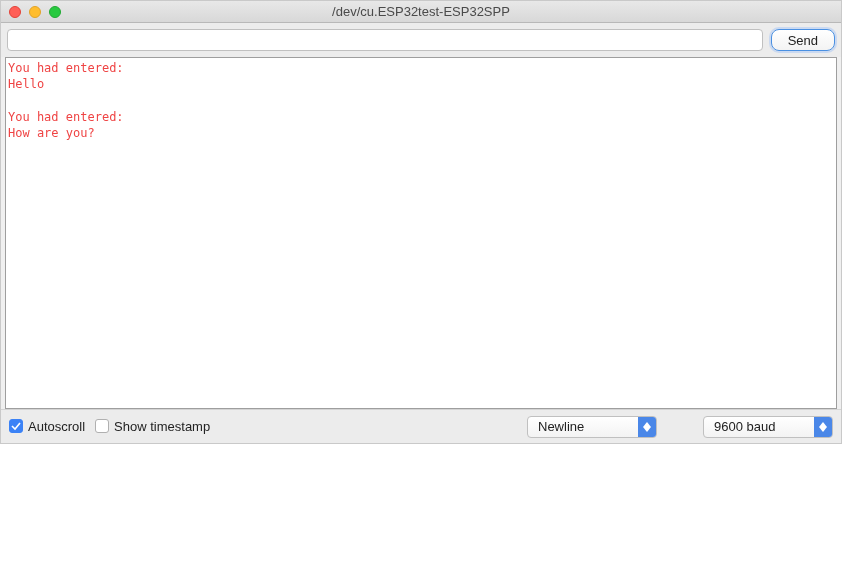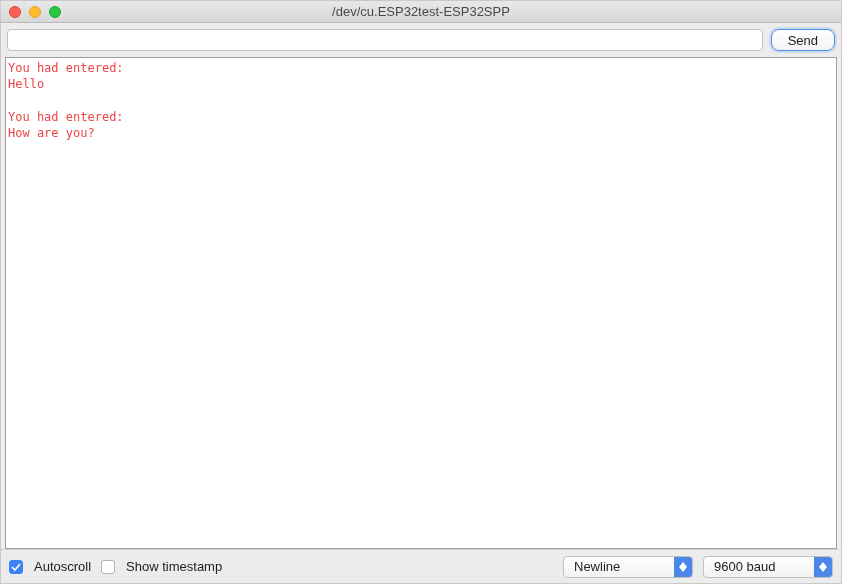--- a/index.html
+++ b/index.html
@@ -6,21 +6,21 @@
     body {
       font-family: -apple-system, BlinkMacSystemFont, "Helvetica Neue", Arial, sans-serif;
       font-size: 13px;
       background: #fff;
       width: 842px;
       height: 584px;
       overflow: hidden;
     }
     .window {
       width: 842px;
-      height: 584px;
+      height: 444px;
       display: flex;
       flex-direction: column;
       border: 1px solid #c9c9c9;
       background: #f0f0f0;
     }
     .titlebar {
       height: 22px;
       background: linear-gradient(#e8e8e8, #d8d8d8);
       border-bottom: 1px solid #b8b8b8;
       display: flex;
@@ -98,22 +98,22 @@
       height: 34px;
       background: #ececec;
       border-top: 1px solid #d4d4d4;
       display: flex;
       align-items: center;
       padding: 0 8px;
       gap: 10px;
     }
     .check-group {
       display: flex;
-      align-items: flex-end;
-      gap: 11px;
+      align-items: flex-start;
+      gap: 5px;
       font-size: 13px;
       color: #222;
       cursor: pointer;
     }
     .checkbox {
       width: 14px;
       height: 14px;
       border: 1px solid #b0b0b0;
       border-radius: 3px;
       background: #fff;
@@ -135,20 +135,21 @@
       border-radius: 4px;
       background: linear-gradient(#ffffff, #f3f3f3);
       font-size: 13px;
       color: #222;
       display: flex;
       align-items: center;
       padding-left: 10px;
       padding-right: 10px;
       cursor: pointer;
       min-width: 130px;
+      margin-left: 36px;
     }
     .select.baud { min-width: 130px; }
     .select-arrows {
       position: absolute;
       right: 0;
       top: 0;
       bottom: 0;
       width: 18px;
       background: #4a87e8;
       border-top-right-radius: 3px;

